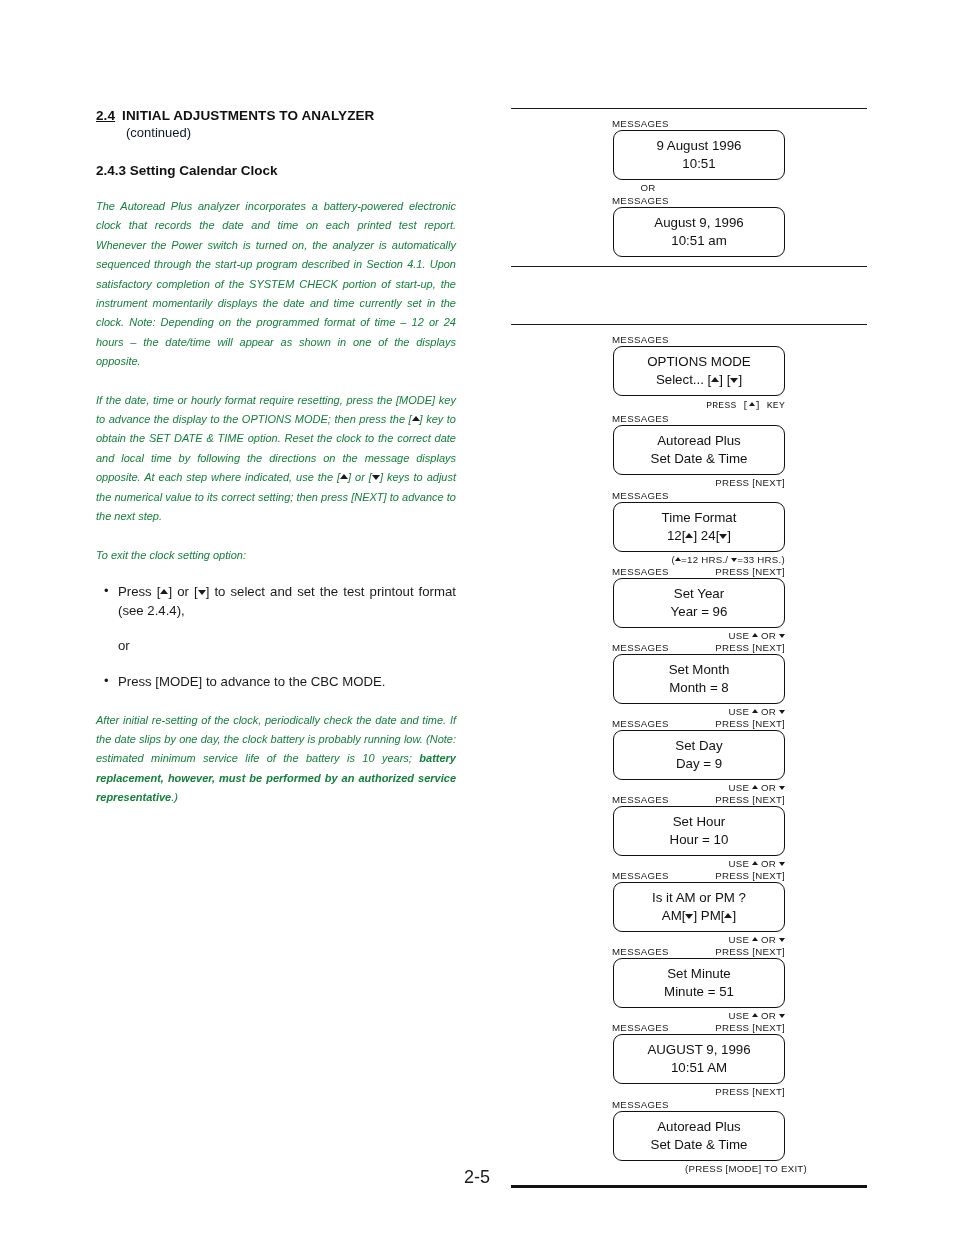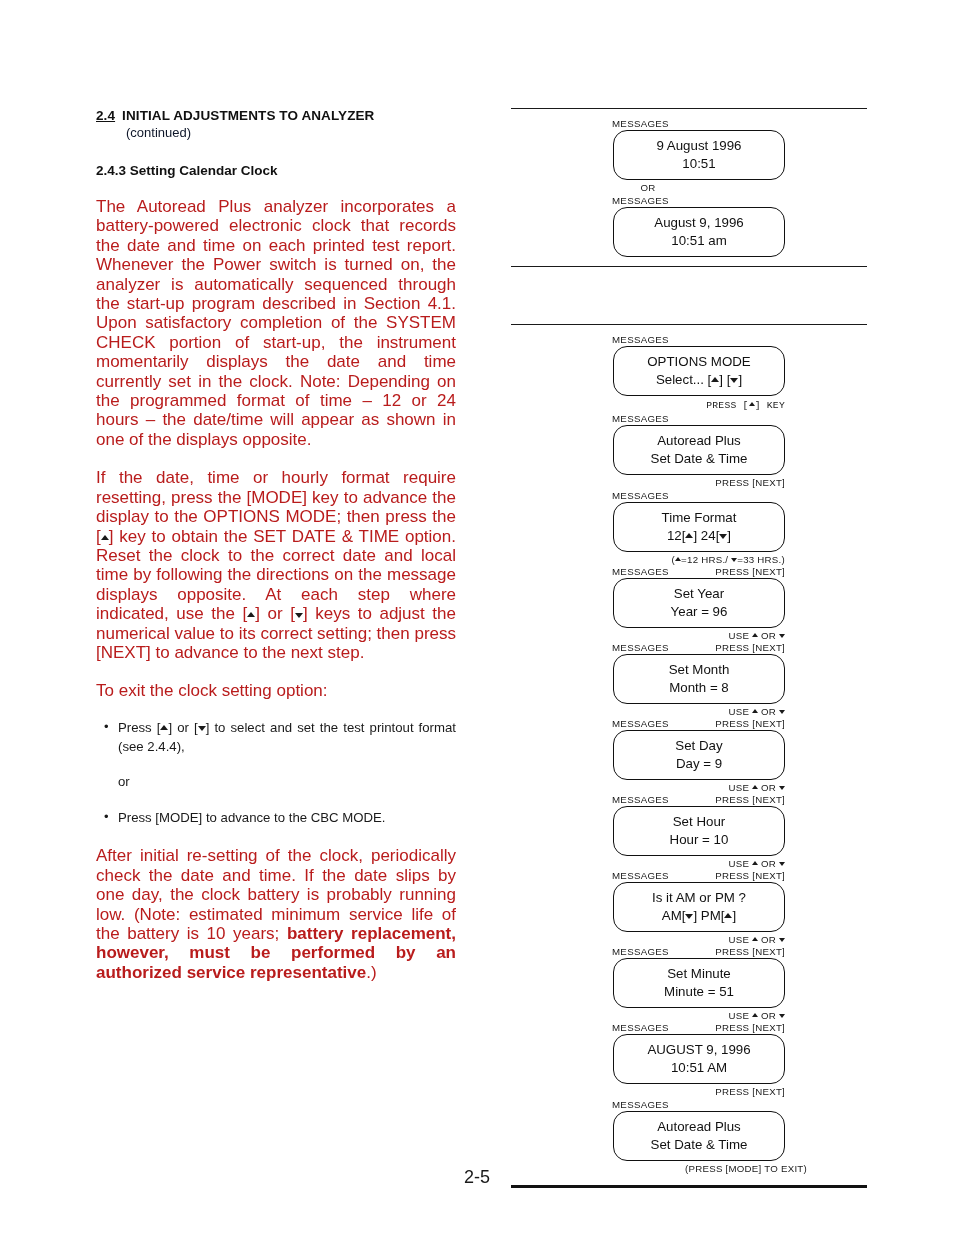--- a/index.html
+++ b/index.html
@@ -36,26 +36,27 @@
     margin: 0 0 0 30px;
     color: #0f172a;
   }
   .sub-head {
     font-size: 13.5px;
     font-weight: bold;
     margin: 23px 0 0 0;
     color: #111;
   }
   p.body {
-    font-size: 17px;
+    font-size: 11px;
     line-height: 19.4px;
     text-align: justify;
     text-justify: inter-word;
     margin: 19px 0 0 0;
-    color: #b91c1c;
+    color: #15803d;
+    font-style: italic;
   }
   .bullet-list {
     margin: 17px 0 0 0;
     padding: 0;
     list-style: none;
   }
   .bullet-list li {
     font-size: 13.2px;
     line-height: 19.4px;
     text-align: justify;
@@ -117,21 +118,21 @@
     letter-spacing: 0.3px;
     color: #1a1a1a;
     margin-left: 101px;
     line-height: 12px;
   }
   .lcd {
     box-sizing: border-box;
     width: 172px;
     margin-left: 102px;
     border: 1.7px solid #111;
-    border-radius: 14px;
+    border-radius: 9px;
     padding: 6px 0 7px 0;
     text-align: center;
     background: #fff;
   }
   .lcd .ln {
     font-size: 13.3px;
     line-height: 17.5px;
     color: #111;
     white-space: nowrap;
   }

